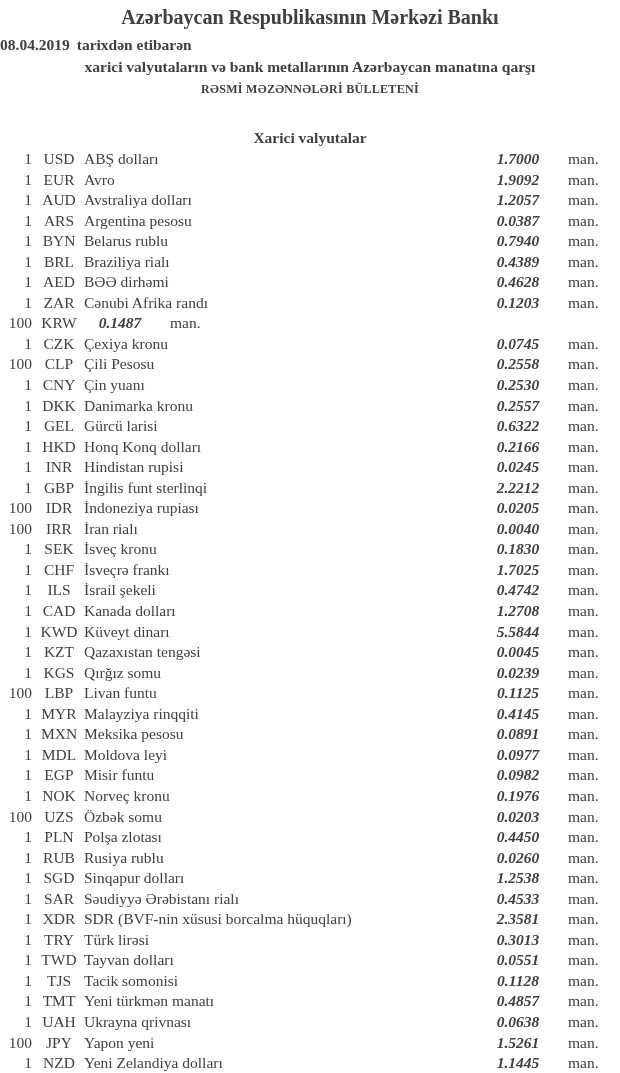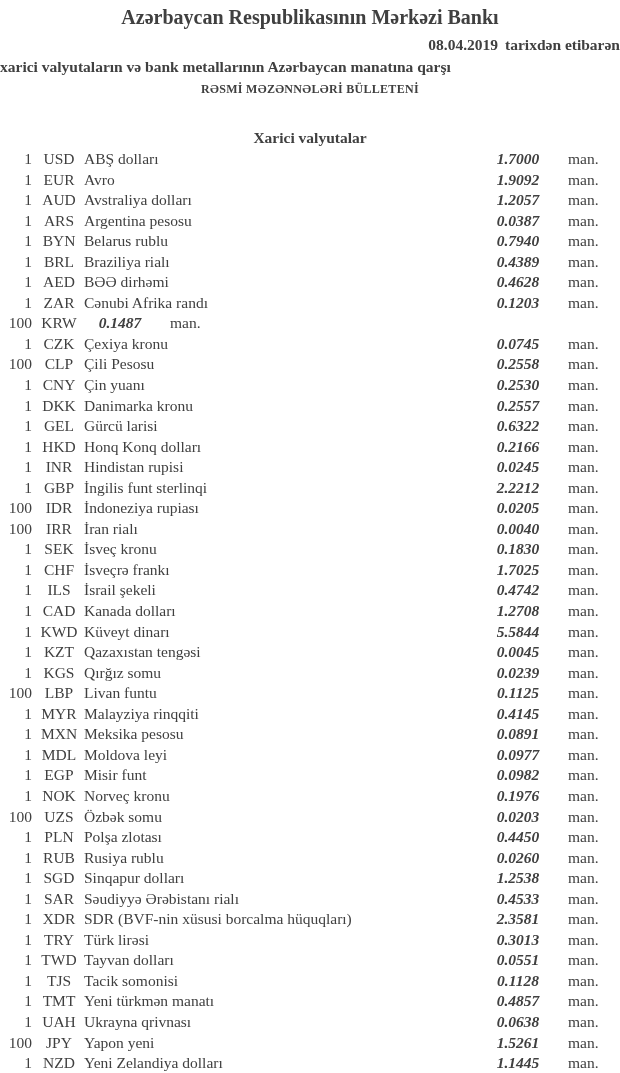--- a/index.html
+++ b/index.html
@@ -24,32 +24,32 @@
     text-align: center;
     font-size: 20px;
     line-height: 24px;
     font-weight: bold;
   }
   .date-line {
     position: absolute;
     top: 35px;
     left: 0;
     width: 100%;
-    text-align: right;
+    text-align: left;
     font-size: 15.5px;
     line-height: 19px;
     font-weight: bold;
   }
   .date-line .eff-date { margin-right: 7px; }
   .subtitle {
     position: absolute;
     top: 57px;
     left: 0;
     width: 100%;
-    text-align: left;
+    text-align: center;
     font-size: 15.5px;
     line-height: 19px;
     font-weight: bold;
   }
   .bulletin-title {
     position: absolute;
     top: 79px;
     left: 0;
     width: 100%;
     text-align: center;
@@ -340,21 +340,21 @@
     <span class="qty">1</span>
     <span class="code">MDL</span>
     <span class="name">Moldova leyi</span>
     <span class="rate">0.0977</span>
     <span class="man">man.</span>
   </div>
 
   <div class="rate-row">
     <span class="qty">1</span>
     <span class="code">EGP</span>
-    <span class="name">Misir funt</span>
+    <span class="name">Misir funtu</span>
     <span class="rate">0.0982</span>
     <span class="man">man.</span>
   </div>
 
   <div class="rate-row">
     <span class="qty">1</span>
     <span class="code">NOK</span>
     <span class="name">Norveç kronu</span>
     <span class="rate">0.1976</span>
     <span class="man">man.</span>

